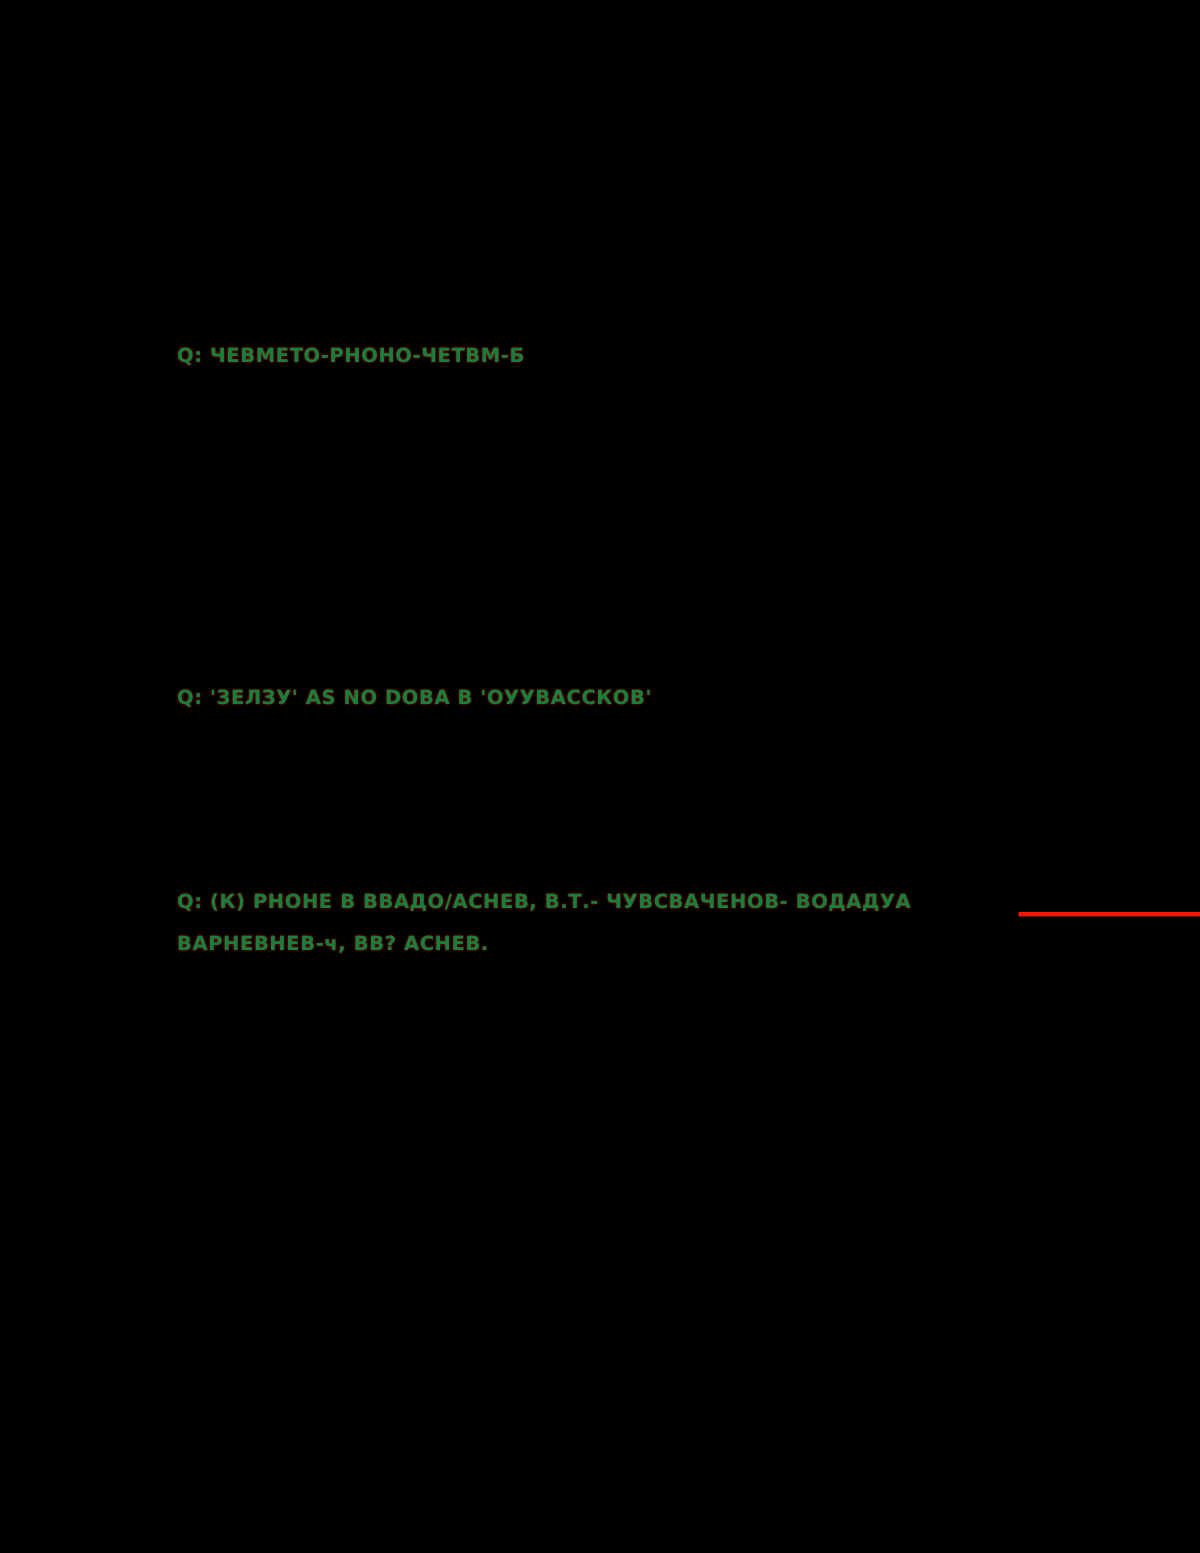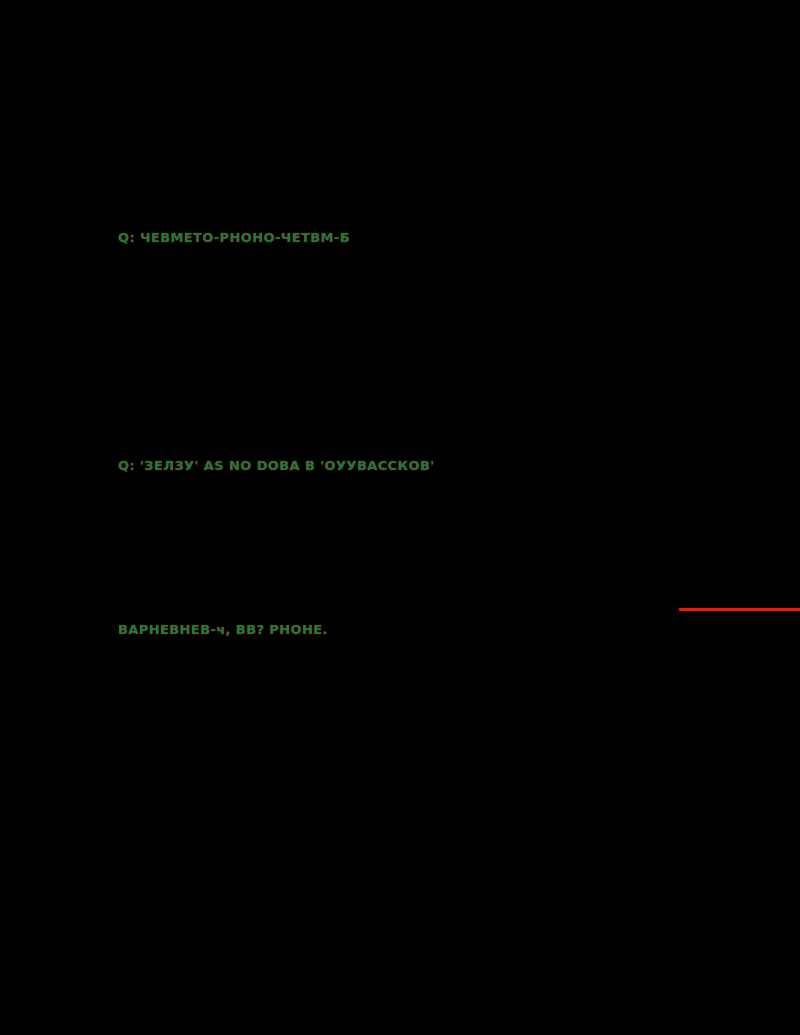--- a/index.html
+++ b/index.html
@@ -41,19 +41,20 @@
 </style>
 </head>
 <body>
 
 <div class="page">
 
   <div class="q-line q1">Q: ЧЕВМЕТО-РНОНО-ЧЕТВМ-Б</div>
 
   <div class="q-line q2">Q: 'ЗЕЛЗУ' AS NO DOBA В 'ОУУВАССКОВ'</div>
 
+  <div class="q-line q3a">Q: (К) РНОНЕ В ВВАДО/АСНЕВ, В.Т.- ЧУВСВАЧЕНОВ- ВОДАДУА</div>
 
-  <div class="q-line q3b">ВАРНЕВНЕВ-ч, ВВ? РНОНЕ.</div>
+  <div class="q-line q3b">ВАРНЕВНЕВ-ч, ВВ? АСНЕВ.</div>
 
   <div class="red-divider"></div>
 
 
 </div>
 
 </body></html>

